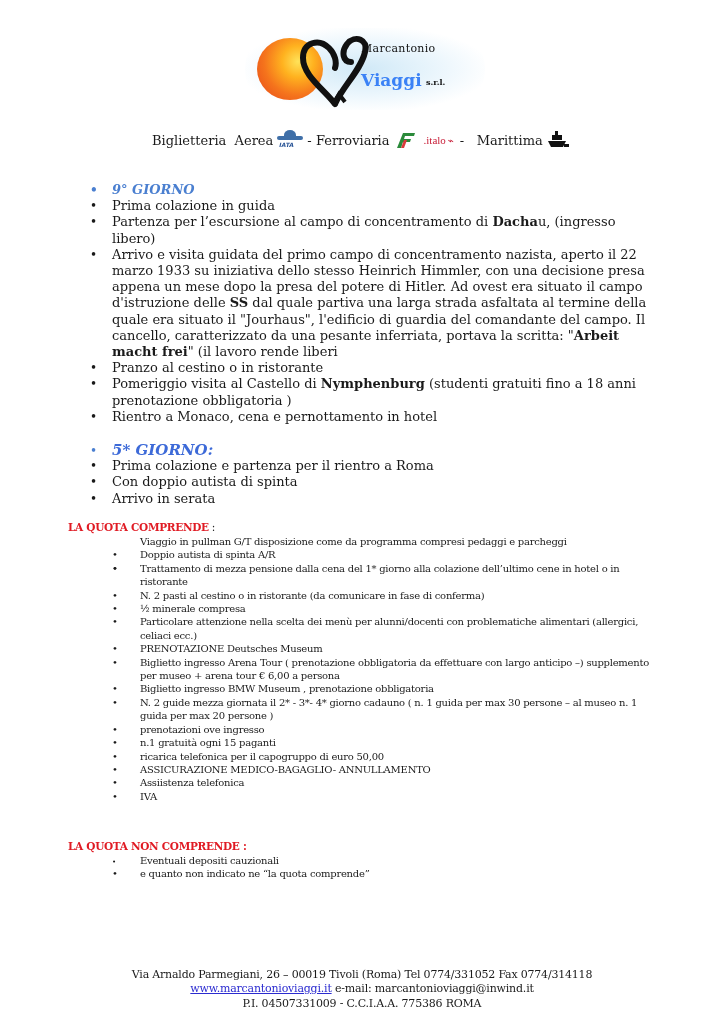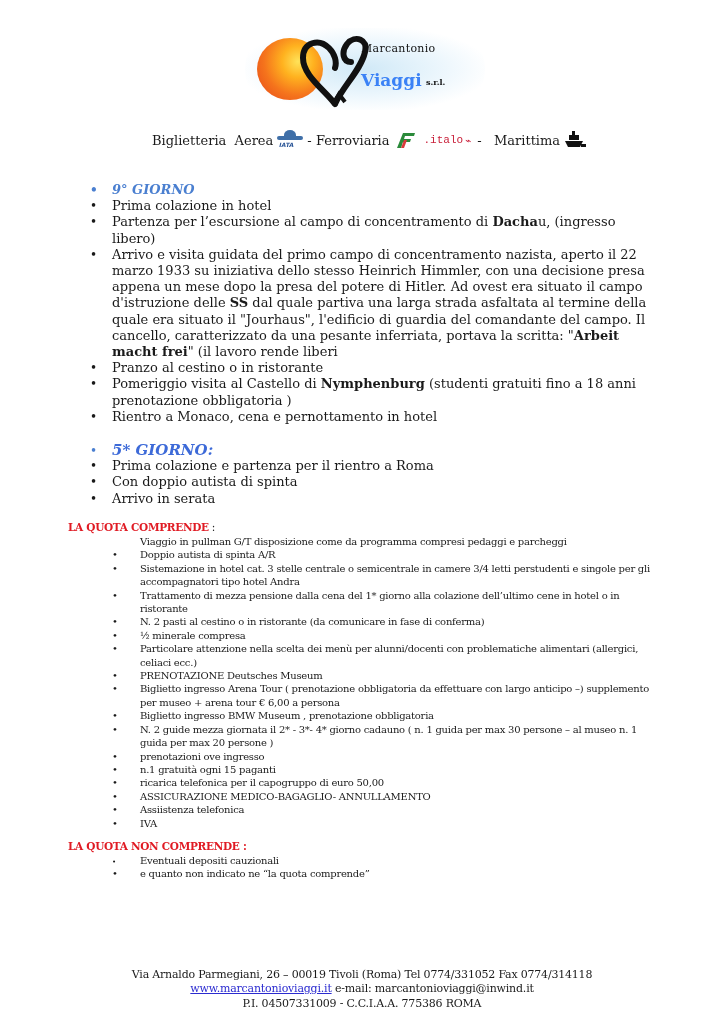--- a/index.html
+++ b/index.html
@@ -15,21 +15,21 @@
   .logo .srl { position: absolute; left: 181px; top: 49px; font-family: "DejaVu Serif", serif; font-weight: bold; font-size: 8px; color: #111; }
 
   
   .ticketing { position: absolute; left: 152px; top: 130px; font-size: 13px; display: flex; align-items: center; white-space: nowrap; }
   .ticketing .ic { display: inline-block; margin: 0 4px; vertical-align: middle; }
   .iata { width: 26px; height: 20px; position: relative; }
   .iata .globe { position: absolute; left: 7px; top: 0; width: 12px; height: 10px; border-radius: 50% 50% 40% 40%; background: #3f6fa8; }
   .iata .wings { position: absolute; left: 0; top: 6px; width: 26px; height: 4px; background: #3f6fa8; border-radius: 2px; }
   .iata .txt { position: absolute; left: 2px; top: 11px; font-family: "DejaVu Sans", sans-serif; font-size: 6px; font-weight: bold; color: #2a5597; font-style: italic; }
   .fs { width: 22px; height: 18px; }
-  .italo { font-family: Liberation Mono, monospace; font-size: 11px; color: #c9203a; margin: 0 2px 0 4px; }
+  .italo { font-family: Liberation Serif, serif; font-size: 11px; color: #c9203a; margin: 0 2px 0 4px; }
   .italo-hare { color: #c9203a; font-size: 10px; margin-right: 6px; }
   .ship { width: 22px; height: 20px; }
 
   
   .day-list { position: absolute; left: 90px; top: 182px; width: 560px; margin: 0; padding: 0; list-style: none; font-size: 13px; line-height: 16.2px; }
   .day-list li { position: relative; padding-left: 22px; }
   .day-list li .bul { position: absolute; left: 0; top: 0; width: 22px; }
   .day-list li .bul::before { content: "•"; font-size: 12px; }
   .day-head { color: #4a7fd0; font-style: italic; font-weight: bold; }
   .day-head .bul::before { color: #4a7fd0; }
@@ -85,42 +85,42 @@
   <svg class="ic ship" viewBox="0 0 22 20">
     <rect x="8" y="1" width="3" height="4" fill="#111"></rect>
     <rect x="5" y="5" width="10" height="5" fill="#111"></rect>
     <path d="M1 11 L19 11 L16 17 L4 17 Z" fill="#111"></path>
     <rect x="17" y="14" width="5" height="3" fill="#111"></rect>
   </svg>
 </div>
 
 <ul class="day-list d4">
   <li class="day-head"><span class="bul"></span><span>9° GIORNO</span></li>
-  <li><span class="bul"></span><span>Prima colazione in hotel</span></li>
+  <li><span class="bul"></span><span>Prima colazione in guida</span></li>
   <li><span class="bul"></span><span>Partenza per l’escursione al campo di concentramento di </span><b>Dacha</b><span>u,  (ingresso libero)</span></li>
   <li><span class="bul"></span><span>Arrivo e visita guidata del primo campo di concentramento nazista, aperto il 22 marzo 1933 su iniziativa dello stesso Heinrich Himmler, con una decisione presa appena un mese dopo la presa del potere di Hitler. Ad ovest era situato il campo d'istruzione delle </span><b>SS</b><span> dal quale partiva una larga strada asfaltata al termine della quale era situato il "Jourhaus", l'edificio di guardia del comandante del campo. Il cancello, caratterizzato da una pesante inferriata, portava la scritta: "</span><b>Arbeit macht frei</b><span>" (il lavoro rende liberi</span></li>
   <li><span class="bul"></span><span>Pranzo al cestino o in ristorante</span></li>
   <li><span class="bul"></span><span>Pomeriggio visita al Castello di </span><b>Nymphenburg</b><span> (studenti gratuiti fino a 18 anni prenotazione obbligatoria )</span></li>
   <li><span class="bul"></span><span>Rientro a Monaco, cena e pernottamento in hotel</span></li>
 </ul>
 
 <ul class="day-list d5">
   <li class="day-head"><span class="bul"></span><span class="txt">5* GIORNO:</span></li>
   <li><span class="bul"></span><span>Prima colazione e partenza per il rientro a Roma</span></li>
   <li><span class="bul"></span><span>Con doppio autista di spinta</span></li>
   <li><span class="bul"></span><span>Arrivo in serata</span></li>
 </ul>
 
 <div class="section-title" style="top:521px;">
   <span>LA QUOTA COMPRENDE</span><span class="colon"> :</span>
 </div>
 <ul class="q-list" id="includes-list" style="top:535px;">
     <li><span>Viaggio in pullman G/T   disposizione come da programma compresi pedaggi e parcheggi</span></li>
     <li><span class="bul"></span><span>Doppio autista di spinta A/R</span></li>
-    <li><span class="bul"></span><span>Sistemazione in hotel cat. 3 stelle  centrale o semicentrale  in camere 3/4 letti  perstudenti e singole per gli accompagnatori tipo hotel Andra</span></li>
+    <li><span class="bul"></span></li>
     <li><span class="bul"></span><span>Trattamento di mezza pensione   dalla cena del 1* giorno alla colazione   dell’ultimo cene in hotel o in ristorante</span></li>
     <li><span class="bul"></span><span>N. 2 pasti al cestino o in ristorante (da comunicare in fase di conferma)</span></li>
     <li><span class="bul"></span><span>½ minerale compresa</span></li>
     <li><span class="bul"></span><span>Particolare attenzione nella scelta dei menù per alunni/docenti con problematiche alimentari (allergici, celiaci ecc.)</span></li>
     <li><span class="bul"></span><span>PRENOTAZIONE Deutsches Museum</span></li>
     <li><span class="bul"></span><span>Biglietto ingresso Arena Tour ( prenotazione obbligatoria da effettuare con largo anticipo –) supplemento per museo + arena tour € 6,00 a persona</span></li>
     <li><span class="bul"></span><span>Biglietto ingresso BMW Museum , prenotazione obbligatoria</span></li>
     <li><span class="bul"></span><span>N. 2 guide  mezza giornata il 2* - 3*- 4* giorno  cadauno  ( n. 1 guida per max 30 persone – al museo n. 1 guida per max 20 persone )</span></li>
     <li><span class="bul"></span><span>prenotazioni ove ingresso</span></li>
     <li><span class="bul"></span><span>n.1 gratuità ogni 15 paganti</span></li>

